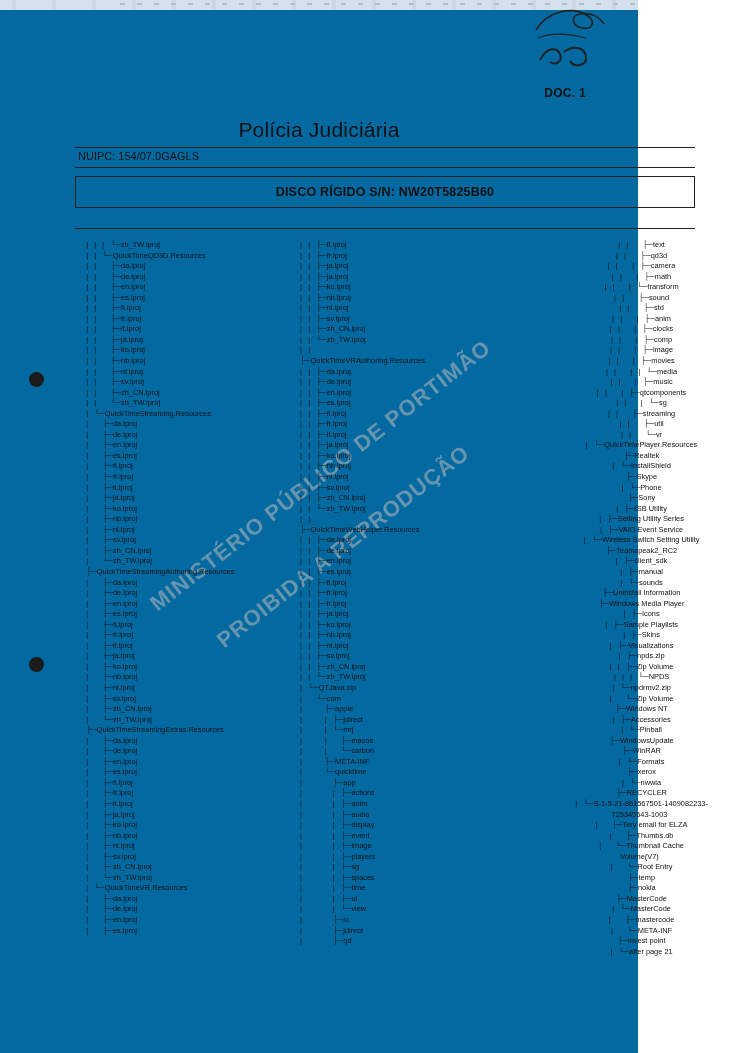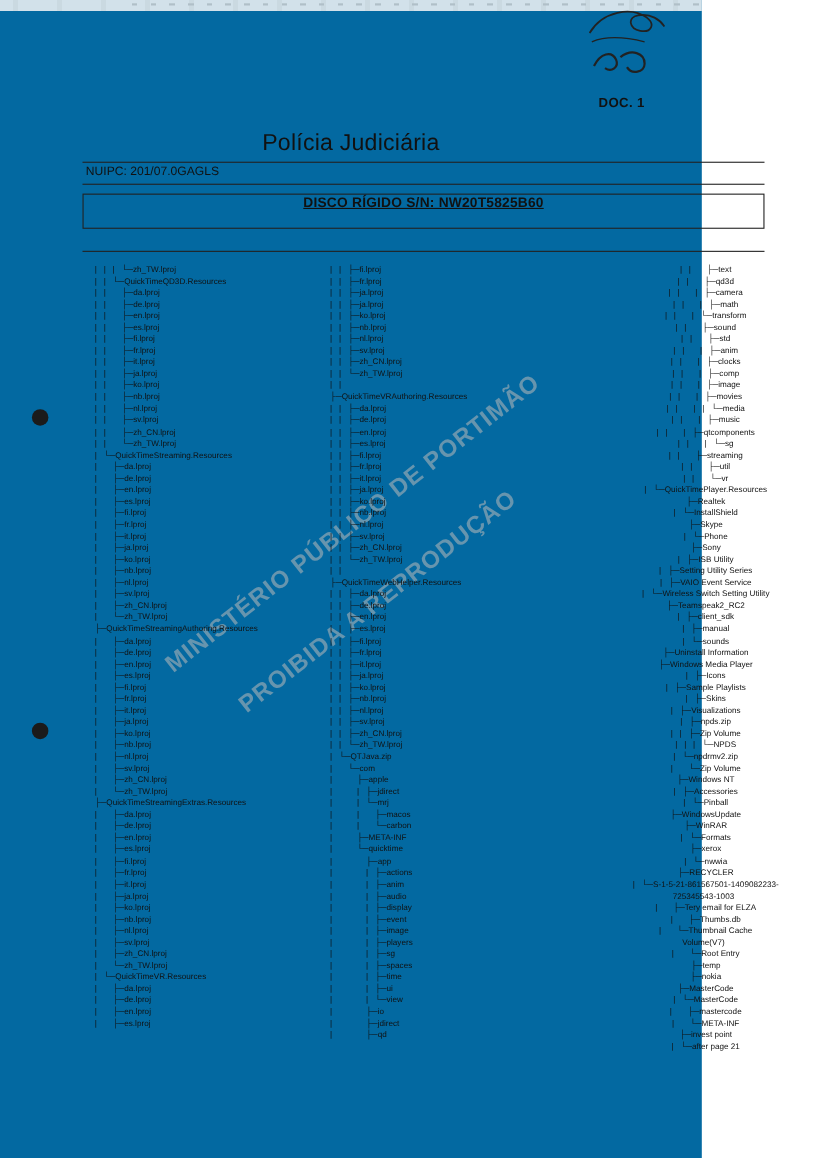--- a/index.html
+++ b/index.html
@@ -91,23 +91,22 @@
     font-size: 11px;
   }
   .disc-box {
     position: absolute;
     left: 75px;
     top: 176px;
     width: 618px;
     height: 30px;
     border: 1px solid #222;
     display: flex;
-    align-items: flex-start;
+    align-items: center;
     justify-content: center;
-    text-decoration: underline;
   }
   .disc-box span {
     font-size: 12.5px;
     font-weight: bold;
     letter-spacing: .2px;
   }
 
   
   .watermark {
     position: absolute;
@@ -165,21 +164,21 @@
       <path d="M10 52 C16 40, 26 38, 30 46 C33 53, 26 58, 20 54" fill="none" stroke="#222" stroke-width="2"></path>
       <path d="M34 44 C44 36, 56 40, 56 50 C56 58, 44 60, 40 53" fill="none" stroke="#222" stroke-width="2"></path>
     </svg>
   </div>
 
   <div class="doc-label">DOC. 1</div>
 
   <div class="title">Polícia Judiciária</div>
 
   <div class="rule r1"></div>
-  <div class="nuipc">NUIPC: 201/07.0GAGLS</div>
+  <div class="nuipc">NUIPC: 154/07.0GAGLS</div>
   <div class="rule r2"></div>
 
   <div class="disc-box">
     <span>DISCO RÍGIDO S/N: NW20T5825B60</span>
   </div>
 
   <div class="rule r3"></div>
 
   <div class="watermark">
     <div class="wm1">MINISTÉRIO PÚBLICO DE PORTIMÃO</div>

